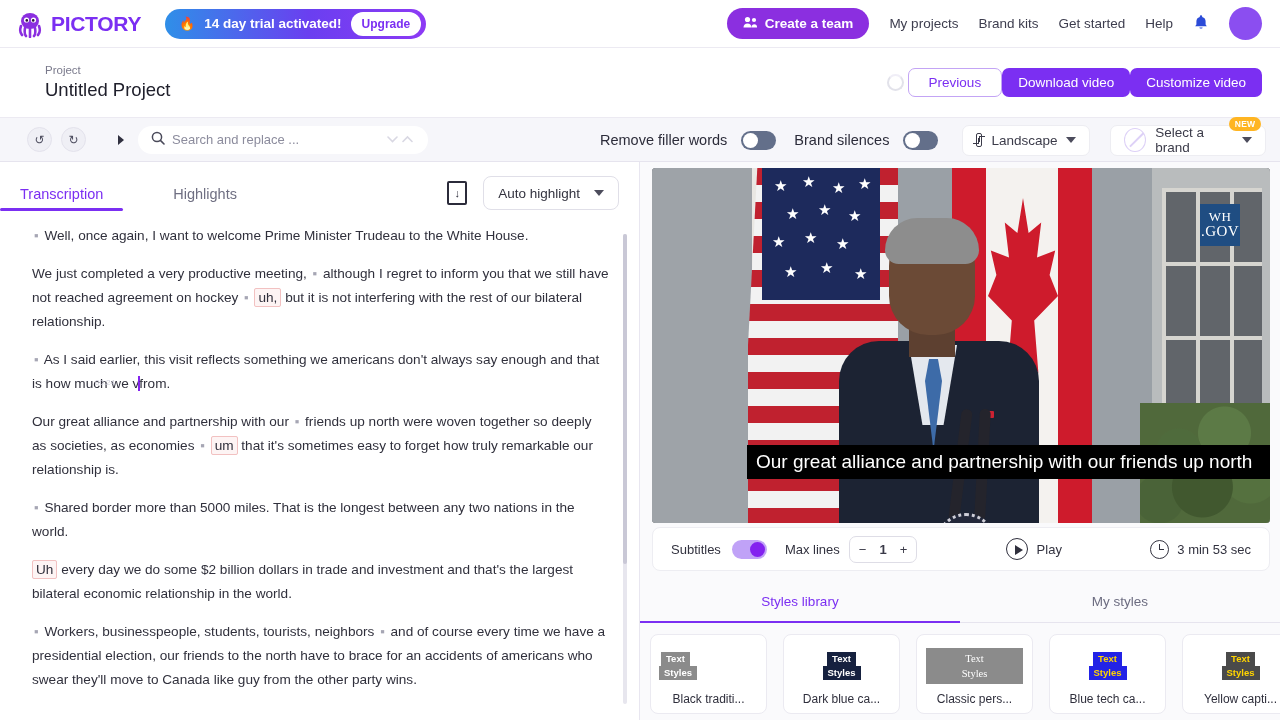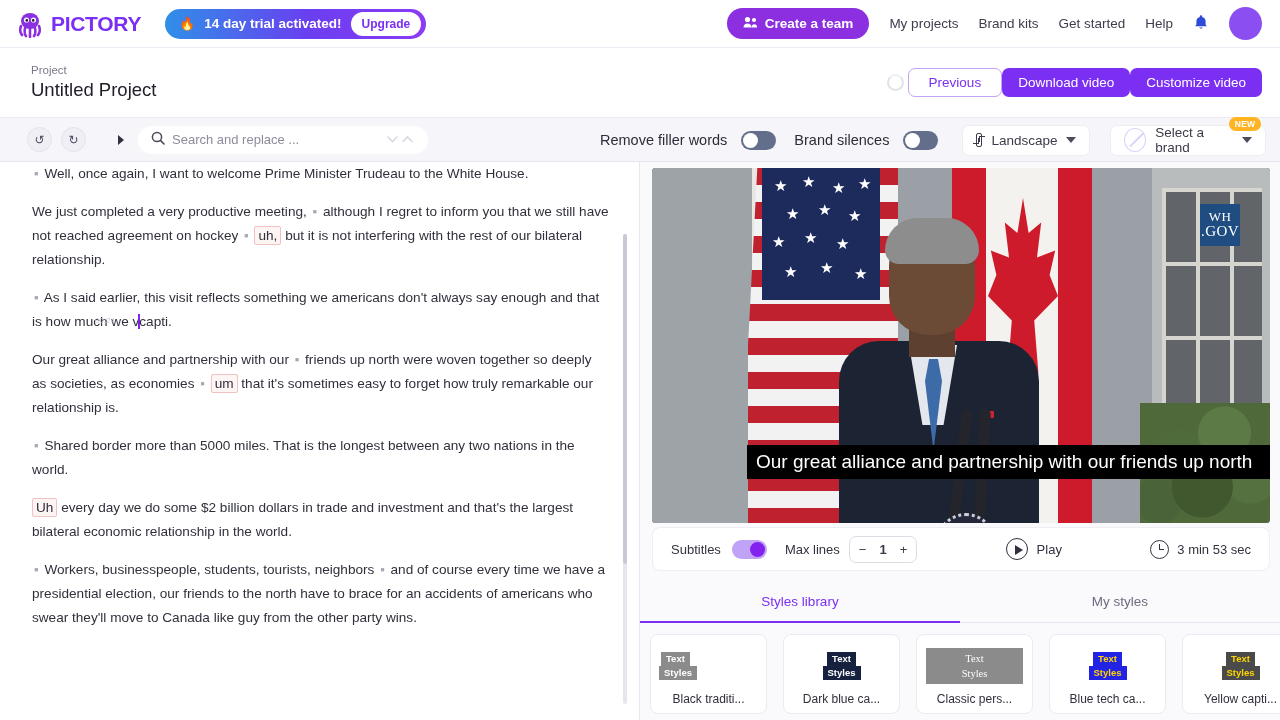--- a/index.html
+++ b/index.html
@@ -62,21 +62,21 @@
   .avatar {
     width: 33px; height: 33px; border-radius: 50%;
     background: #8b4ef0; cursor: pointer;
   }
 
   
   .projectbar {
     height: 70px; width: 1280px;
     background: #fff; position: relative;
     border-bottom: 1px solid #eceaf2;
-    display: flex; align-items: center;
+    display: flex; align-items: center; padding-left: 14px;
   }
   .proj-left { margin-left: 31px; }
   .proj-kicker { font-size: 11.5px; color: #7a7a8c; margin-bottom: 3px; }
   .proj-title { font-size: 18.5px; color: #20202c; }
   .proj-right {
     margin-left: auto; margin-right: 18px;
     display: flex; align-items: center; 
   }
   .spinner {
     width: 17px; height: 17px; border-radius: 50%;
@@ -523,39 +523,50 @@
       <span class="dd-text">Select a brand</span>
       <span class="chev-dn" style="margin-left:auto;"></span>
       <span class="new-badge">NEW</span>
     </div>
   </div>
 </div>
 
 <div class="main">
 
   <div class="left-pane">
+    <div class="tabs-row">
+      <div class="tab active">Transcription</div>
+      <div class="tab">Highlights</div>
+      <div class="tabs-right">
+        <div class="dl-ico">↓</div>
+        <div class="auto-hl">
+          <span>Auto highlight</span>
+          <span class="chev-dn"></span>
+        </div>
+      </div>
+    </div>
 
     <div class="transcript">
       <p class="tp">
         <span class="dot">▪</span>
         <span>Well, once again, I want to welcome Prime Minister Trudeau to the White House.</span>
       </p>
 
       <p class="tp">
         <span>We just completed a very productive meeting,</span>
         <span class="dot">▪</span>
         <span>although I regret to inform you that we still have not reached agreement on hockey</span>
         <span class="dot">▪</span>
         <span class="filler">uh,</span>
         <span>but it is not interfering with the rest of our bilateral relationship.</span>
       </p>
 
       <p class="tp" style="position:relative;">
         <span class="dot">▪</span>
-        <span>As I said earlier, this visit reflects something we americans don't always say enough and that is how much we v</span><span class="caret-ins"></span><span>capti.</span>
+        <span>As I said earlier, this visit reflects something we americans don't always say enough and that is how much we v</span><span class="caret-ins"></span><span>from.</span>
         <span class="tstamp" style="left:63px;top:23px;">00:24</span>
       </p>
 
       <p class="tp">
         <span>Our great alliance and partnership with our</span>
         <span class="dot">▪</span>
         <span>friends up north were woven together so deeply as societies, as economies</span>
         <span class="dot">▪</span>
         <span class="filler">um</span>
         <span>that it's sometimes easy to forget how truly remarkable our relationship is.</span>

